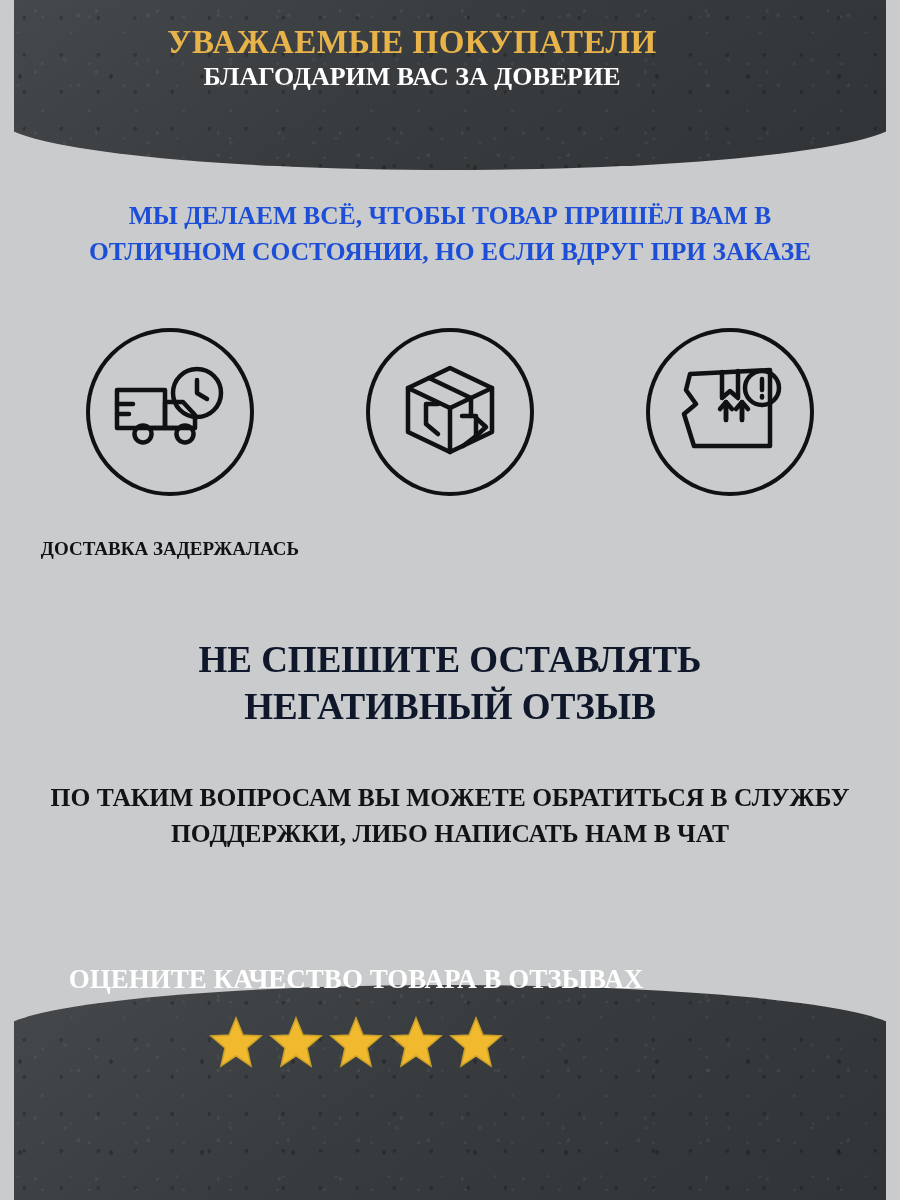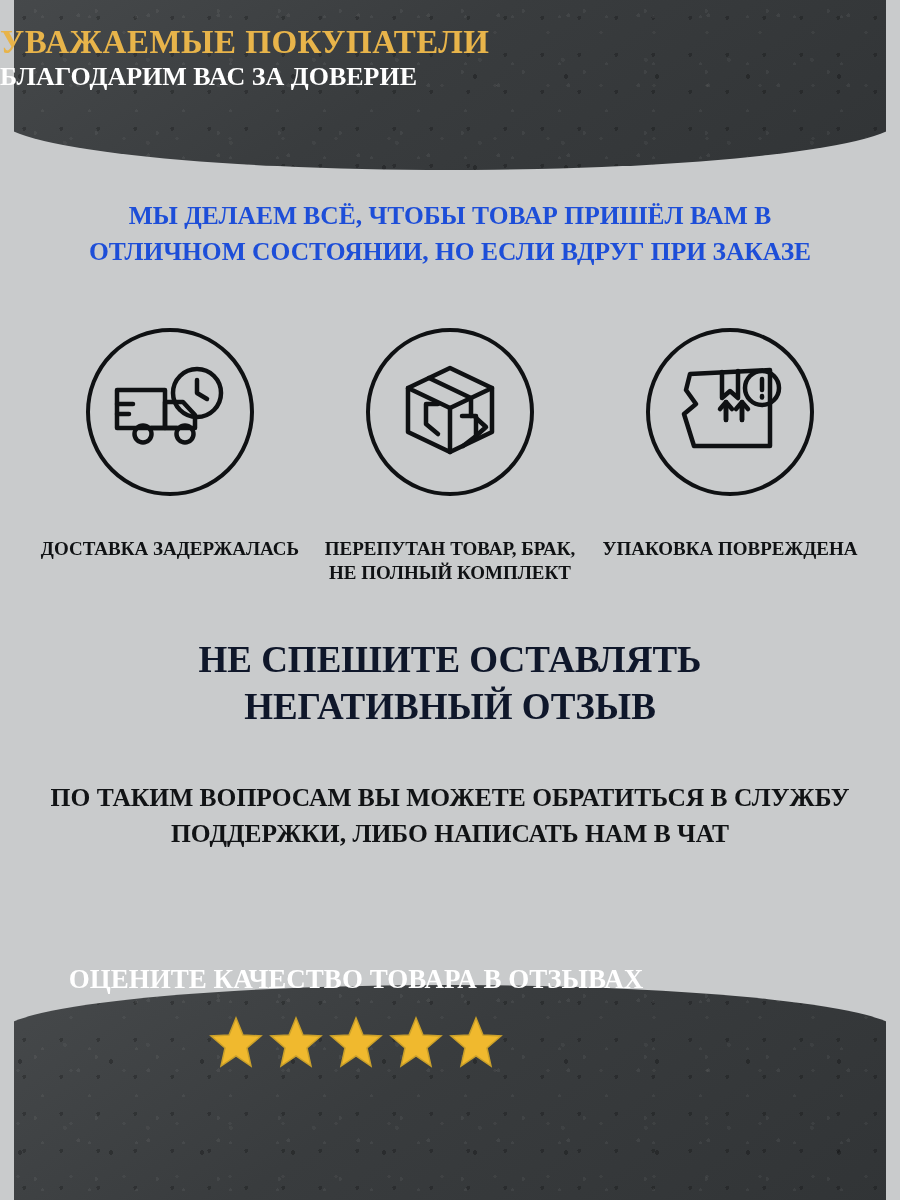--- a/index.html
+++ b/index.html
@@ -61,21 +61,21 @@
   .edge-r-top { right: 0; top: 0; height: 150px; }
   .edge-l-bot { left: 0; top: 1010px; height: 190px; }
   .edge-r-bot { right: 0; top: 1010px; height: 190px; }
 
   
   .header {
     position: absolute;
     top: 0; left: 0;
     width: 824px;
     z-index: 6;
-    text-align: left;
+    text-align: center;
     padding-top: 24px;
     box-sizing: border-box;
   }
   .header-title {
     font-size: 33px;
     font-weight: bold;
     letter-spacing: 0.5px;
     color: #e8b44a;
     line-height: 1.12;
     text-transform: uppercase;
@@ -243,40 +243,38 @@
             <path d="M14 30 L56 10 L98 30 L56 50 Z"></path>
             <path d="M14 30 v44 L56 94 V50"></path>
             <path d="M98 30 v44 L56 94"></path>
             <path d="M35 20 L77 40 v18"></path>
             <path d="M44 46 h-12 v20 l12 10"></path>
             <path d="M68 58 h14 v20 l-13 10"></path>
             <path d="M82 78 l10 -9 -10 -9"></path>
           </svg>
         </span>
       </div>
-      <div class="icon-caption">ПЕРЕПУТАН ТОВАР, БРАК, НЕ ПОЛНЫЙ КОМПЛЕКТ</div>
     </div>
 
     <div class="icon-col">
       <div class="circle">
         <span>
           <svg width="112" height="104" viewBox="0 0 112 104" fill="none" stroke="#0f1113" stroke-width="4.5" stroke-linecap="round" stroke-linejoin="round">
             <path d="M16 16 L96 12 v76 H20 L10 56 l12 -10 -10 -14 z"></path>
             <path d="M48 14 v26 l8 -7 8 7 V13"></path>
             <path d="M52 62 v-18 l-6 7"></path>
             <path d="M52 62 v-18 l6 7"></path>
             <path d="M68 62 v-18 l-6 7"></path>
             <path d="M68 62 v-18 l6 7"></path>
             <circle cx="88" cy="30" r="17"></circle>
             <path d="M88 21 v11"></path>
             <path d="M88 38 v1.5"></path>
           </svg>
         </span>
       </div>
-      <div class="icon-caption">УПАКОВКА ПОВРЕЖДЕНА</div>
     </div>
 
   </div>
 
   <div class="headline">НЕ СПЕШИТЕ ОСТАВЛЯТЬ НЕГАТИВНЫЙ ОТЗЫВ</div>
 
   <div class="support">ПО ТАКИМ ВОПРОСАМ ВЫ МОЖЕТЕ ОБРАТИТЬСЯ В СЛУЖБУ ПОДДЕРЖКИ, ЛИБО НАПИСАТЬ НАМ В ЧАТ</div>
 
   <div class="footer">
     <div class="footer-text">ОЦЕНИТЕ КАЧЕСТВО ТОВАРА В ОТЗЫВАХ</div>

